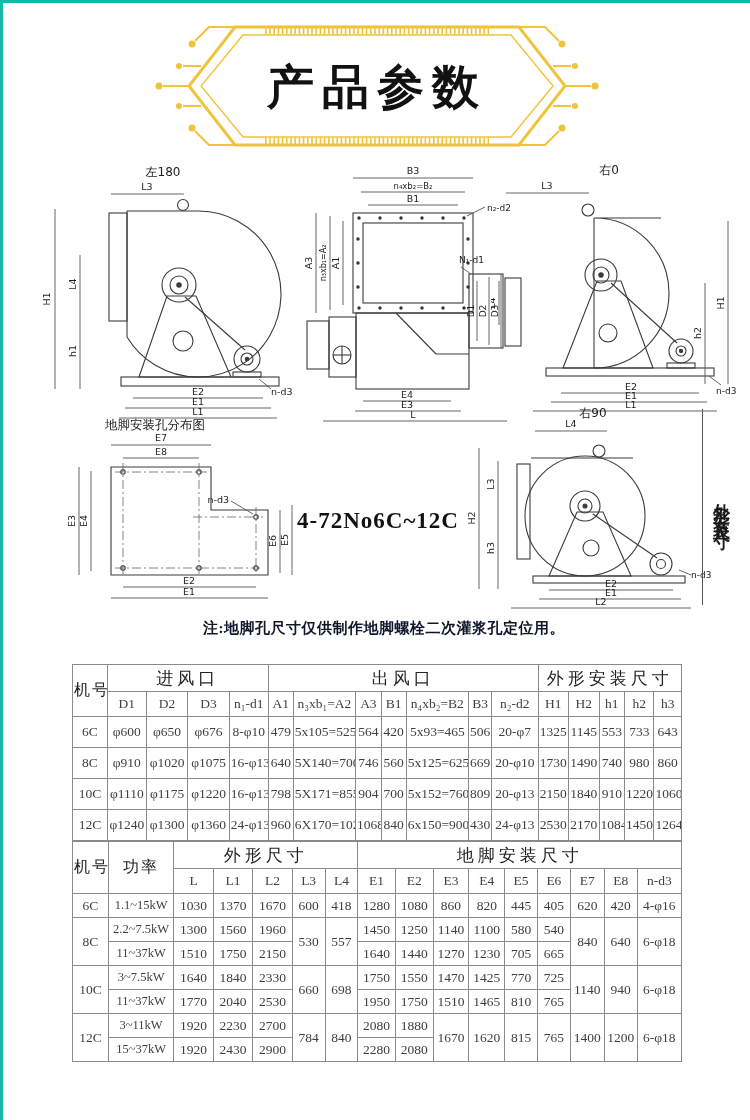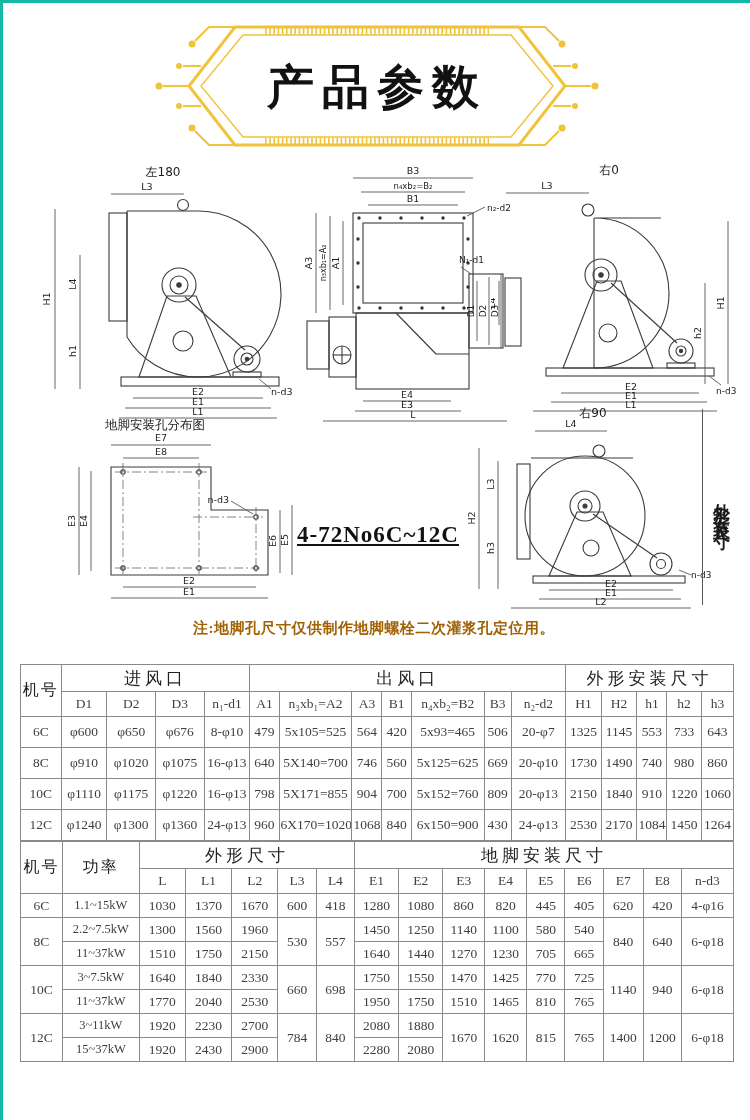--- a/index.html
+++ b/index.html
@@ -15,31 +15,31 @@
   .draw-wrap{position:relative;width:748px;height:505px;margin-top:4px;text-align:center;}
   .draw-wrap svg{position:absolute;}
   svg text{font-family:"DejaVu Sans",sans-serif;font-size:10px;fill:#222;}
   .vt{font-size:12px;fill:#1d1d1d;}
   .s{stroke:#3b3b3b;stroke-width:1.1;fill:none;}
   .sf{stroke:#3b3b3b;stroke-width:1.1;fill:#3b3b3b;}
   .dim{stroke:#555;stroke-width:0.9;fill:none;}
   .cl{stroke:#666;stroke-width:0.8;fill:none;stroke-dasharray:9 3 2 3;}
   .dl{font-size:9.5px;fill:#1d1d1d;}
   .dot{fill:#333;}
-  .center-title{position:absolute;left:294px;top:360px;font-family:"Liberation Serif",serif;
-                font-weight:bold;color:#111;line-height:1.4;text-decoration:underline;}
+  .center-title{position:absolute;left:294px;top:346px;font-family:"Liberation Serif",serif;
+                font-weight:bold;color:#111;line-height:1.4;}
   .center-title .l1{font-size:23px;letter-spacing:1px;}
   .center-title .l2{font-size:21px;letter-spacing:2px;}
   .side-caption{position:absolute;right:18px;top:250px;writing-mode:vertical-rl;
                 font-size:17px;letter-spacing:6px;color:#1a1a1a;border-left:1px solid #555;
                 padding-left:7px;height:196px;font-family:"Liberation Serif",serif;font-weight:bold;}
-  .note{position:absolute;left:190px;top:460px;font-family:"Liberation Serif",serif;
-        font-weight:bold;font-size:15px;color:#a16207;letter-spacing:0.5px;}
+  .note{position:absolute;left:200px;top:460px;font-family:"Liberation Serif",serif;
+        font-weight:bold;font-size:15px;color:#0f172a;letter-spacing:0.5px;}
   
-  table.spec{border-collapse:collapse;table-layout:fixed;width:714px;margin:0 auto;}
+  table.spec{border-collapse:collapse;table-layout:fixed;width:610px;margin:0 auto;}
   .spec th,.spec td{border:1px solid #8a8a8a;text-align:center;vertical-align:middle;
         font-family:"Liberation Serif",serif;color:#3f3f3f;overflow:hidden;white-space:nowrap;
         font-size:13.5px;font-weight:normal;padding:0 1px;}
   .spec .grp{font-size:17px;letter-spacing:4px;color:#222;height:26px;}
   .spec .mh{font-size:16px;letter-spacing:2px;color:#222;}
   .spec .sub{height:24px;font-size:13.5px;}
   .t1{margin-top:36px;}
   .t1 td{height:30px;}
   .t2{margin-top:24px;}
   .t2 td{height:23px;}

